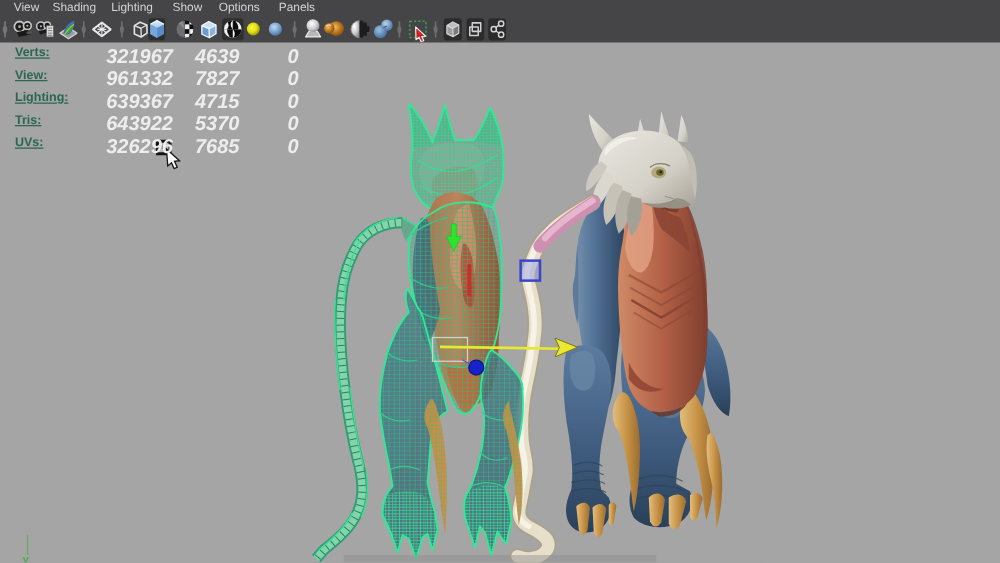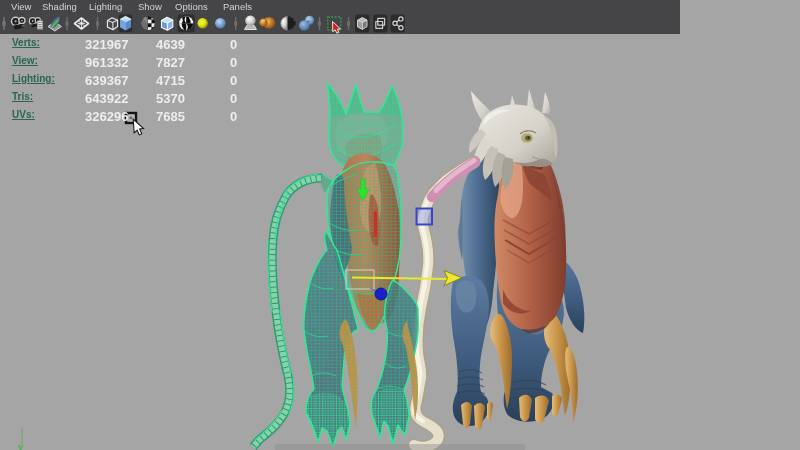--- a/index.html
+++ b/index.html
@@ -1,22 +1,22 @@
 <!DOCTYPE html>
 <html><head><meta charset="utf-8"><style>
 html,body{margin:0;padding:0;background:#a5a5a5;}
 body{width:800px;height:450px;overflow:hidden;font-family:"Liberation Sans",sans-serif;}
 #app{position:relative;width:800px;height:450px;background:#a5a5a5;}
-#header{position:absolute;top:0;left:0;width:680px;height:34px;background:#454547;}
+#header{position:absolute;top:0;left:0;width:800px;height:34px;background:#454547;}
 #menus{position:absolute;top:1px;left:0;height:12px;color:#d4d4d4;font-size:9.5px;}
 #menus span{position:absolute;top:0;white-space:nowrap;}
 #toolbar{position:absolute;top:0;left:0;width:800px;height:34px;}
 #hud{position:absolute;left:0;top:0;font-weight:bold;}
 .hl{position:absolute;color:#2a6651;font-size:10px;text-decoration:underline;}
-.hv{position:absolute;color:#ededed;font-size:13px;}
+.hv{position:absolute;color:#ededed;font-size:16px;font-style:italic;}
 </style></head>
 <body>
 <div id="app">
   <svg id="scene" width="800" height="450" viewBox="0 0 800 450" style="position:absolute;top:0;left:0">
   <defs>
     <linearGradient id="blueg" x1="0" y1="0" x2="1" y2="0">
       <stop offset="0" stop-color="#7693b0"></stop>
           <stop offset="0.45" stop-color="#4f6e92"></stop>
           <stop offset="1" stop-color="#2c4460"></stop>
     </linearGradient>

